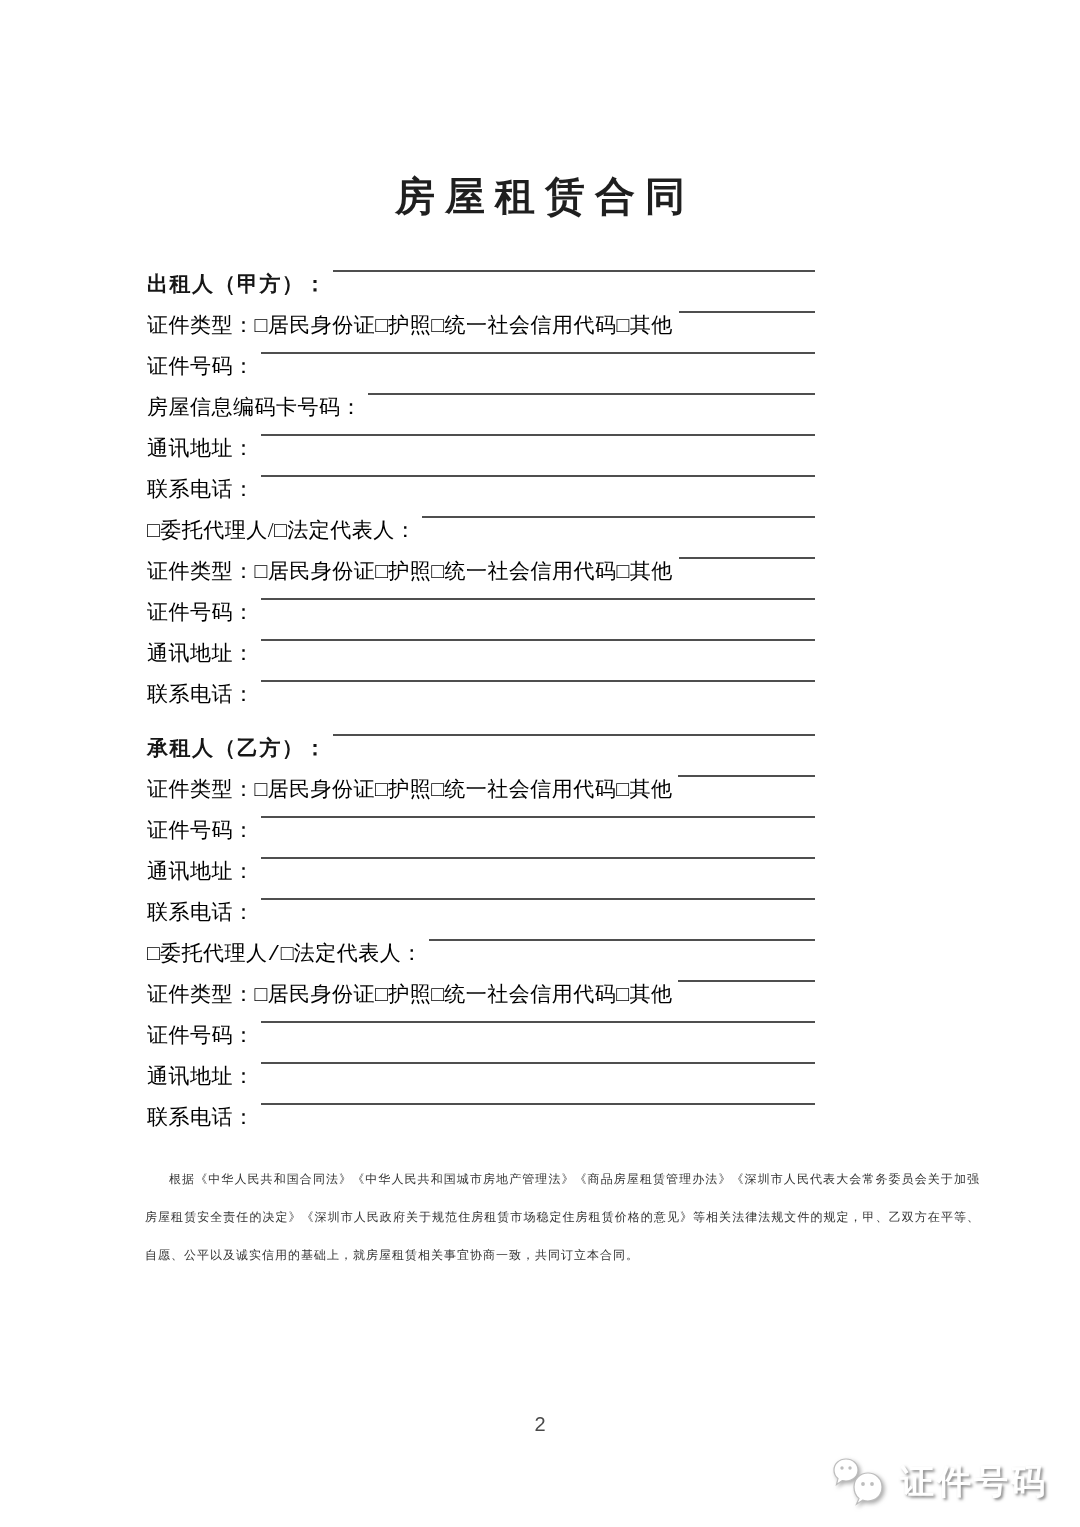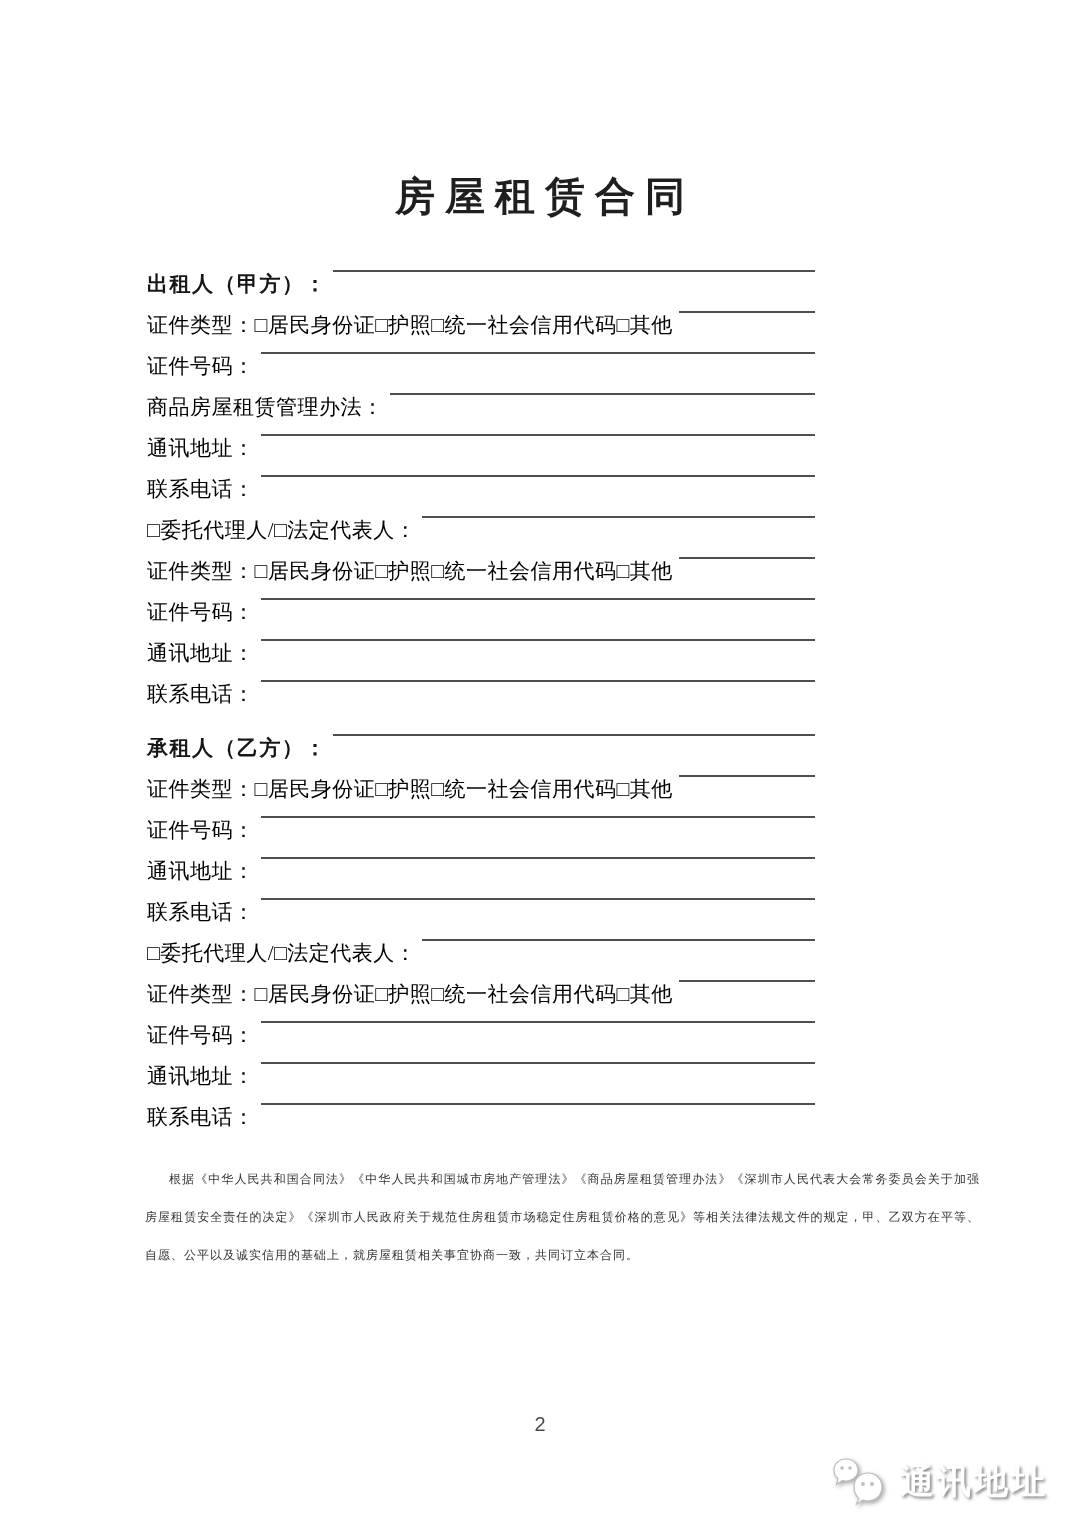--- a/index.html
+++ b/index.html
@@ -21,21 +21,21 @@
     font-weight: 700;
     letter-spacing: 10px;
     text-indent: 10px;
     color: #1f1f1f;
   }
   .form {
     margin-top: 46px;
     margin-left: 147px;
     width: 668px;
   }
-  .section + .section { margin-top: 13px; }
+  .section + .section { margin-top: 13px; font-family: Liberation Mono, monospace; }
   .row {
     display: flex;
     align-items: flex-start;
     height: 41px;
     font-size: 21px;
     letter-spacing: 0.5px;
   }
   .label {
     white-space: nowrap;
     padding-bottom: 8px;
@@ -108,21 +108,21 @@
         </div>
         <div class="row">
           <span class="label">证件类型：□居民身份证□护照□统一社会信用代码□其他</span>
           <span class="line"></span>
         </div>
         <div class="row">
           <span class="label">证件号码：</span>
           <span class="line"></span>
         </div>
         <div class="row">
-          <span class="label">商品房屋租赁管理办法：</span>
+          <span class="label">房屋信息编码卡号码：</span>
           <span class="line"></span>
         </div>
         <div class="row">
           <span class="label">通讯地址：</span>
           <span class="line"></span>
         </div>
         <div class="row">
           <span class="label">联系电话：</span>
           <span class="line"></span>
         </div>
@@ -203,16 +203,16 @@
           <path d="M38,15 C46,15 52,21 52,29 C52,37 46,43 38,43 C36,43 34.3,42.7 32.7,42.1 L26.5,46.2 L29,40.4 C26,38 24,33.8 24,29 C24,21 30,15 38,15 Z"></path>
         </g>
         <g fill="#bdbdbd">
           <circle cx="12" cy="10" r="1.7"></circle>
           <circle cx="20" cy="10" r="1.7"></circle>
           <circle cx="33" cy="26" r="1.9"></circle>
           <circle cx="42" cy="26" r="1.9"></circle>
         </g>
       </svg>
     </span>
-    <span class="wm-text">通讯地址</span>
+    <span class="wm-text">证件号码</span>
   </div>
 
 </div>
 
 </body></html>

